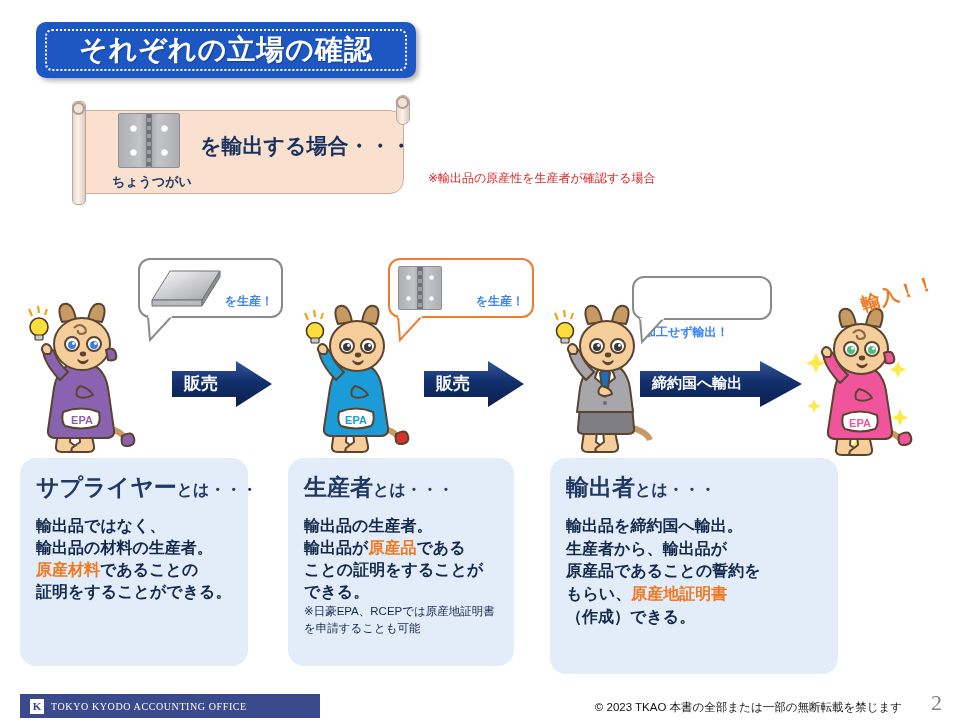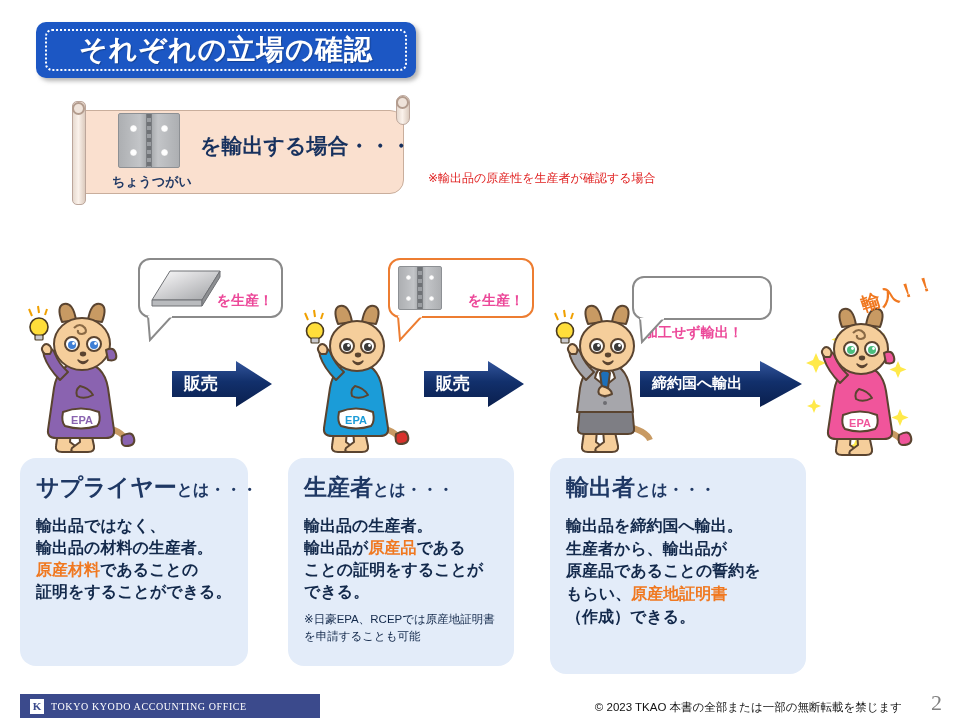--- a/index.html
+++ b/index.html
@@ -160,23 +160,23 @@
   .bubble {
     position: absolute;
     background: #ffffff;
     border: 2px solid #8a8a8a;
     border-radius: 12px;
     box-sizing: border-box;
   }
   .bubble.orange { border-color: #ED7D31; }
   .bubble-label {
     position: absolute;
-    font-size: 14px;
-    font-weight: bold;
-    color: #ec4899;
+    font-size: 12px;
+    font-weight: bold;
+    color: #3b82f6;
     white-space: nowrap;
     margin-top: 36px;
   }
 
   
   #bubble1 { left: 138px; top: 258px; width: 145px; height: 60px; }
   #bubble1 .bubble-label { right: 8px; bottom: 6px; }
   .tail1 {
     position: absolute;
     left: 146px; top: 316px;
@@ -250,41 +250,40 @@
   
   .card {
     position: absolute;
     background: #E3ECF9;
     border-radius: 16px;
     box-sizing: border-box;
     padding: 14px 16px 10px 16px;
   }
   #card1 { left: 20px;  top: 458px; width: 228px; height: 208px; }
   #card2 { left: 288px; top: 458px; width: 226px; height: 208px; }
-  #card3 { left: 550px; top: 458px; width: 256px; height: 216px; }
+  #card3 { left: 550px; top: 458px; width: 288px; height: 216px; }
 
   .card-head {
     color: #1F3864;
     font-weight: bold;
     margin-bottom: 12px;
     white-space: nowrap;
   }
   .card-head .term { font-size: 23px; }
   .card-head .suffix { font-size: 16px; }
 
   .card-body {
     color: #13294B;
     font-weight: bold;
     font-size: 16px;
     line-height: 1.38;
   }
   #card3 .card-body { font-size: 16px; line-height: 1.42; }
   .hl { color: #F07820; text-align: right; }
   .card-note {
-    margin-top: 8px;
     font-size: 11.5px;
     font-weight: normal;
     color: #13294B;
     line-height: 1.45;
   }
 
   
   .footer-bar {
     position: absolute;
     left: 20px;

